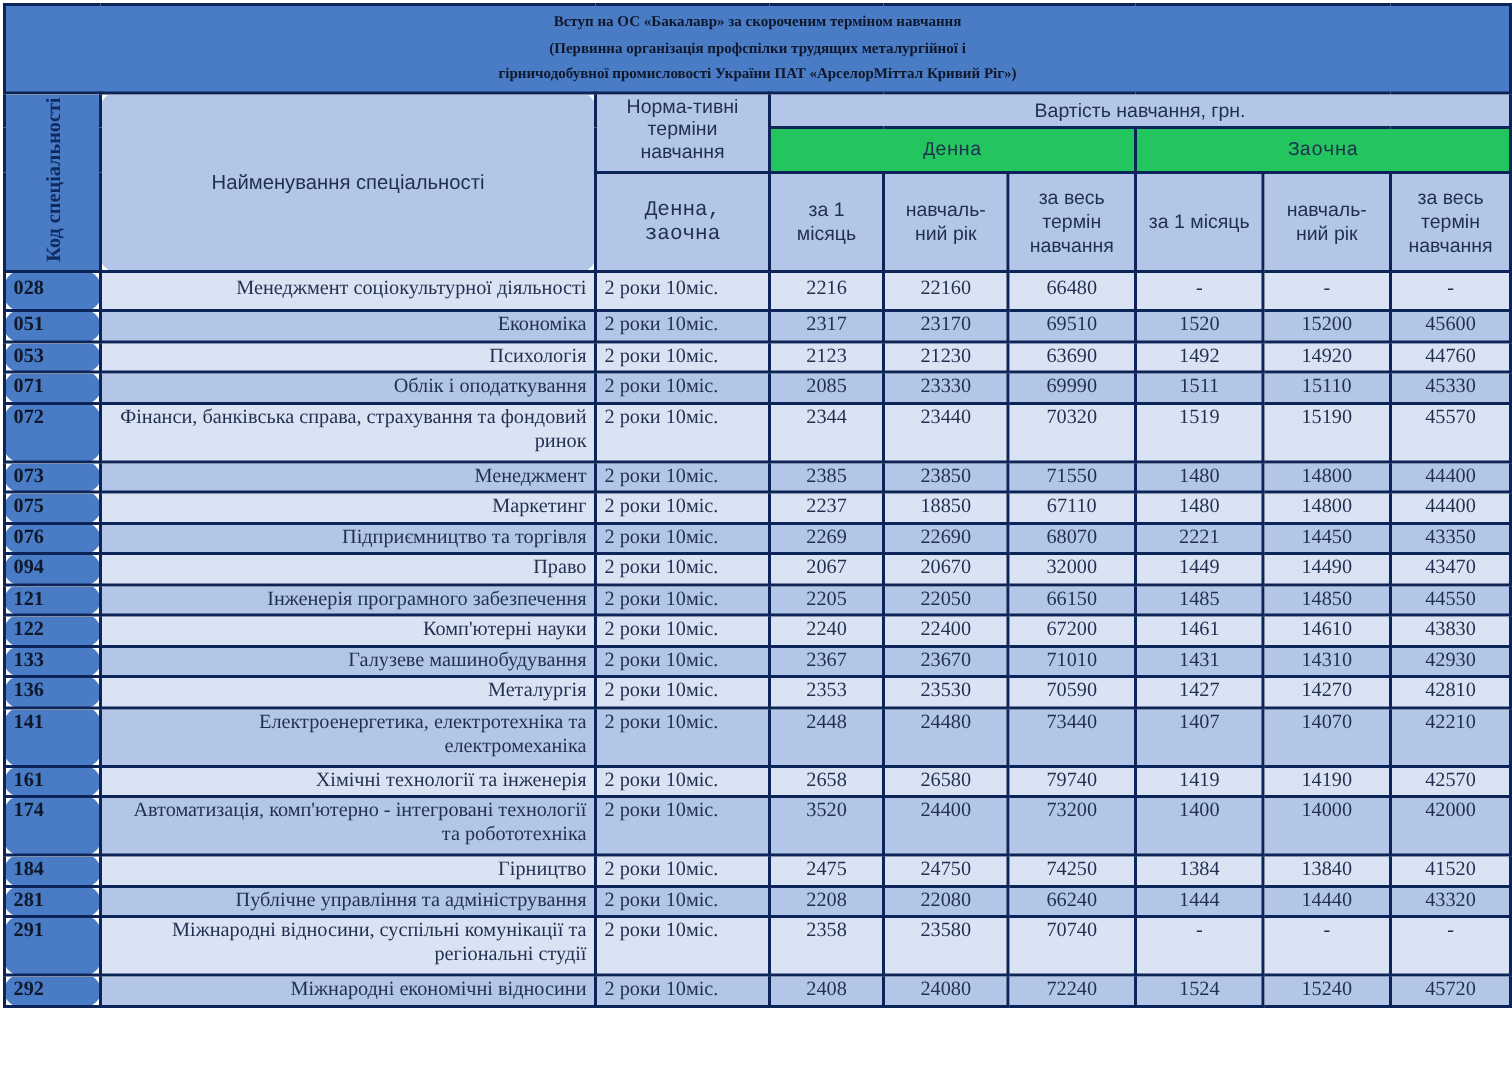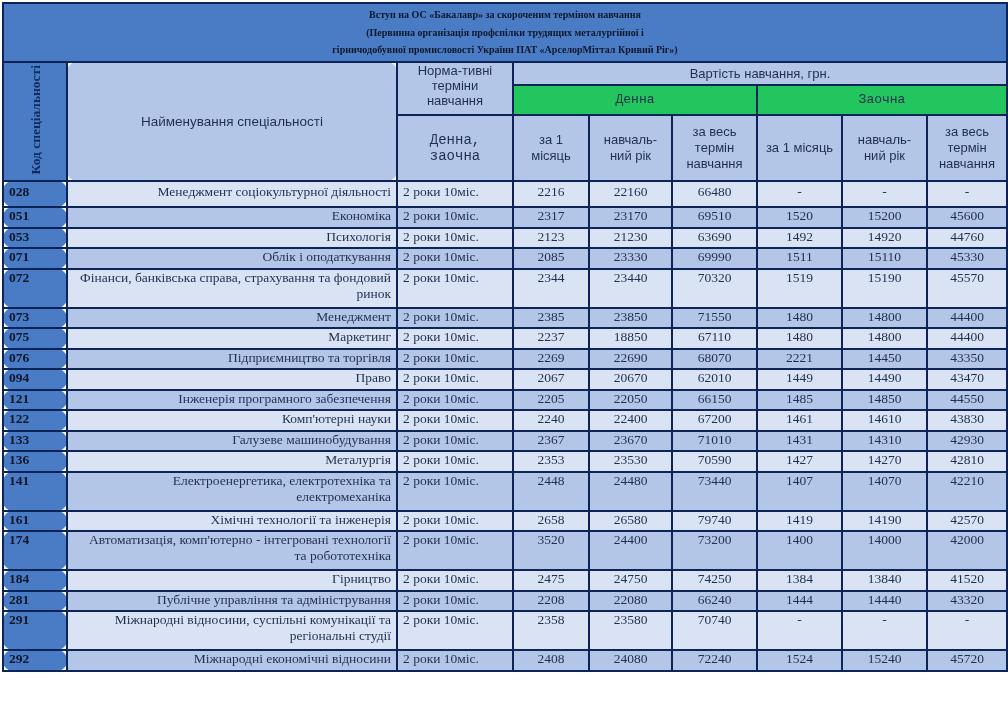--- a/index.html
+++ b/index.html
@@ -206,21 +206,21 @@
     <td class="body num">14450</td>
     <td class="body num">43350</td>
   </tr>
 
   <tr class="light row-single">
     <td class="code">094</td>
     <td class="body name-c">Право</td>
     <td class="body norm-c">2 роки 10міс.</td>
     <td class="body num">2067</td>
     <td class="body num">20670</td>
-    <td class="body num">62010</td>
+    <td class="body num">32000</td>
     <td class="body num">1449</td>
     <td class="body num">14490</td>
     <td class="body num">43470</td>
   </tr>
 
   <tr class="dark row-single">
     <td class="code">121</td>
     <td class="body name-c">Інженерія програмного забезпечення</td>
     <td class="body norm-c">2 роки 10міс.</td>
     <td class="body num">2205</td>

